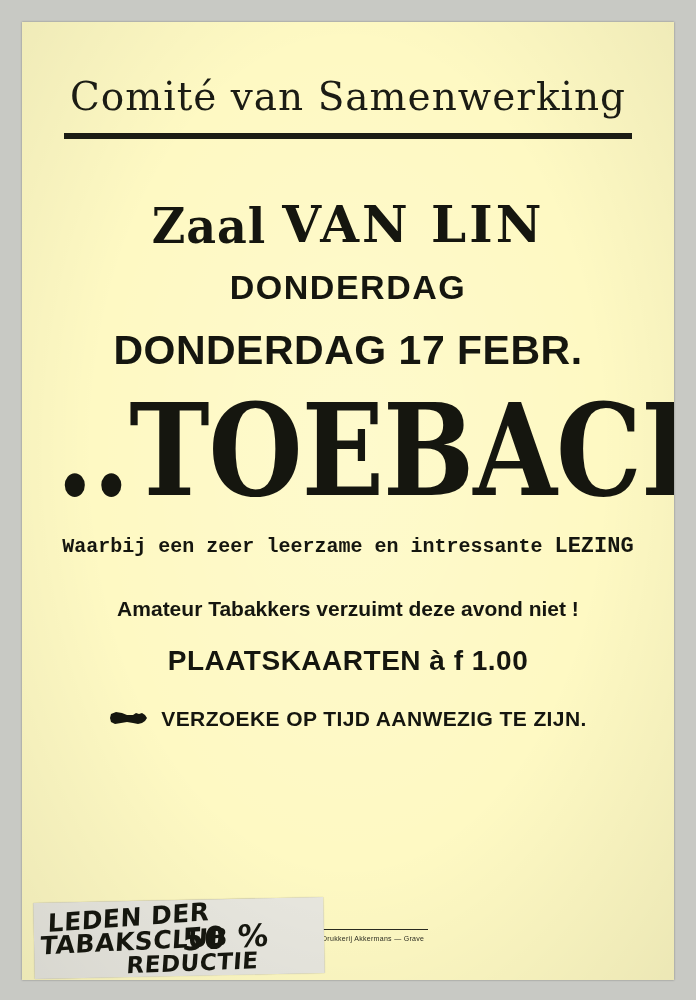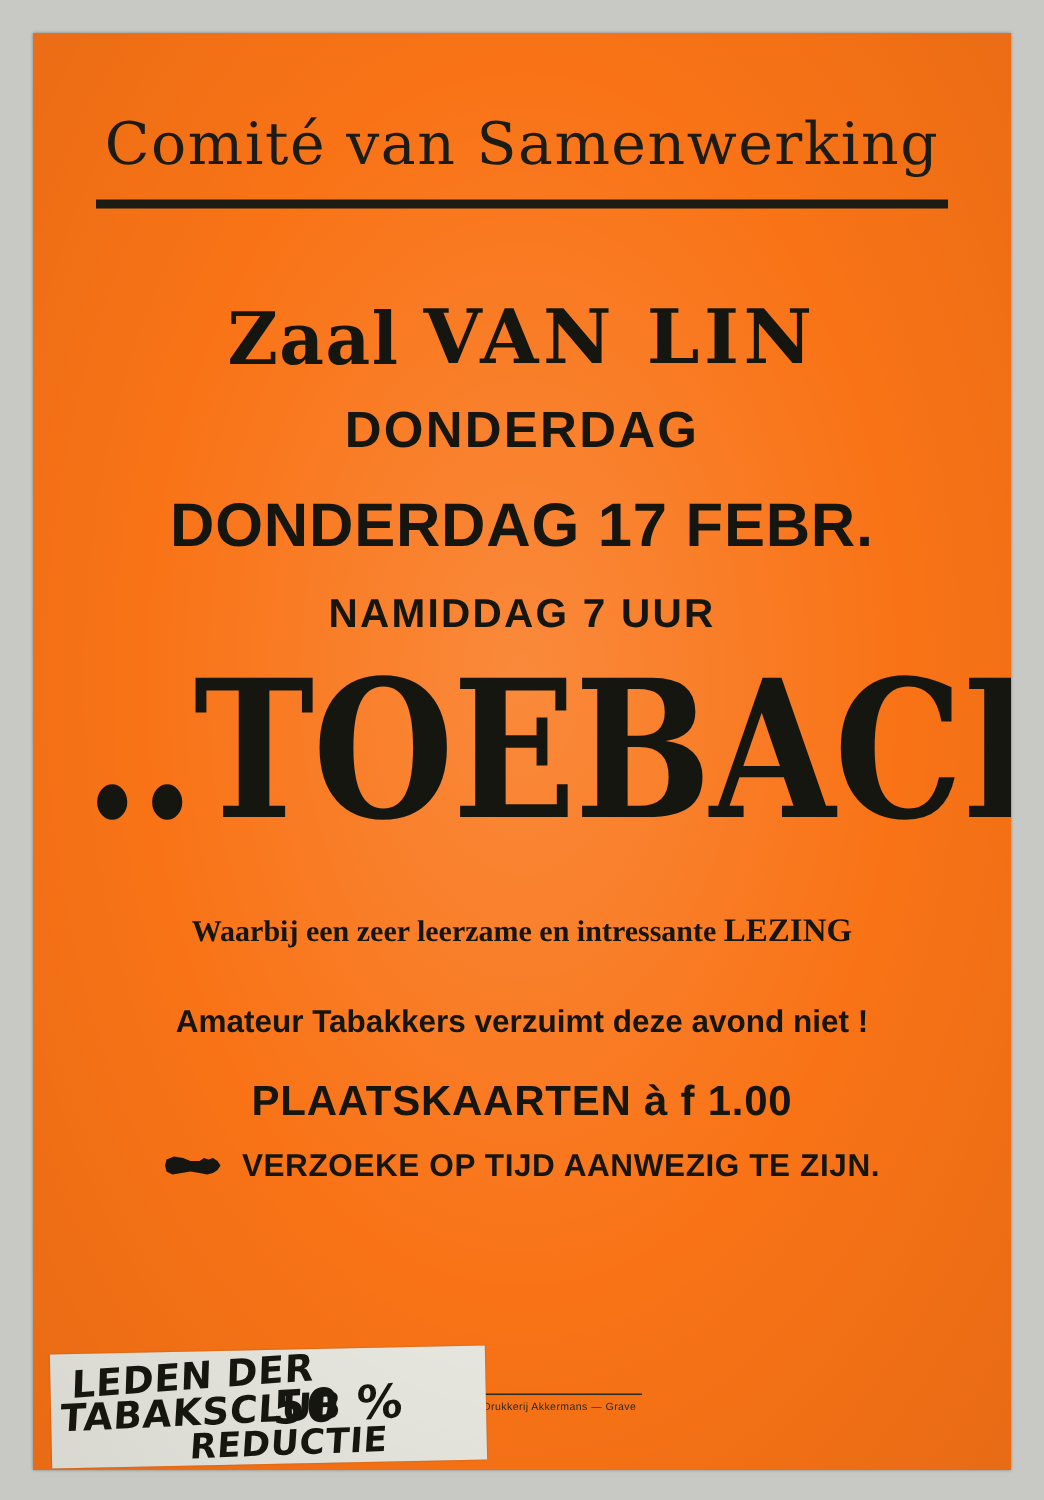--- a/index.html
+++ b/index.html
@@ -19,21 +19,21 @@
     width: 696px;
     height: 1000px;
     background: #c8c9c4;
   }
   #poster-sheet {
     position: absolute;
     left: 22px;
     top: 22px;
     width: 652px;
     height: 958px;
-    background: #f97316;
+    background: #fef9c3;
     box-shadow: 0 0 2px rgba(0,0,0,0.35);
     overflow: hidden;
   }
   
   #poster-sheet::after {
     content: "";
     position: absolute;
     left: 0; top: 0; right: 0; bottom: 0;
     pointer-events: none;
     background:
@@ -122,22 +122,22 @@
     font-size: 108px;
     letter-spacing: -1px;
     line-height: 1.05;
     transform: scaleY(1.18);
     transform-origin: center top;
     white-space: nowrap;
   }
   .feature-spacer { height: 30px; }
 
   .lecture {
-    margin-top: 26px;
-    font-family: Liberation Serif, serif;
+    margin-top: 4px;
+    font-family: Liberation Mono, monospace;
     font-weight: 700;
     font-size: 20px;
     line-height: 1.45;
   }
   .lecture .em {
     font-size: 22px;
   }
   .appeal {
     margin-top: 34px;
     font-family: "Liberation Sans", sans-serif;
@@ -152,21 +152,21 @@
     letter-spacing: 0.5px;
   }
   .tickets-note {
     margin-top: 10px;
     font-family: "Liberation Sans", sans-serif;
     font-weight: 700;
     font-size: 16px;
   }
 
   .punctual-row {
-    margin-top: 16px;
+    margin-top: 30px;
     display: flex;
     align-items: center;
     justify-content: center;
     gap: 12px;
   }
   .hand-icon {
     display: inline-block;
     width: 40px;
     height: 18px;
     position: relative;
@@ -248,21 +248,20 @@
       <div class="rule"></div>
 
       <div class="hall">
         <span class="hall-zaal">Zaal</span><span class="hall-name">VAN LIN</span>
       </div>
 
       <div class="place">DONDERDAG</div>
 
       <div class="date">DONDERDAG 17 FEBR.</div>
 
-      <div class="time">NAMIDDAG  7  UUR</div>
 
 
       <div class="feature">..TOEBACK..</div>
       <div class="feature-spacer"></div>
 
       <div class="lecture">
         <span>Waarbij een zeer leerzame en intressante </span><span class="em">LEZING</span><br>
       </div>
 
       <div class="appeal">Amateur Tabakkers verzuimt deze avond niet !</div>

